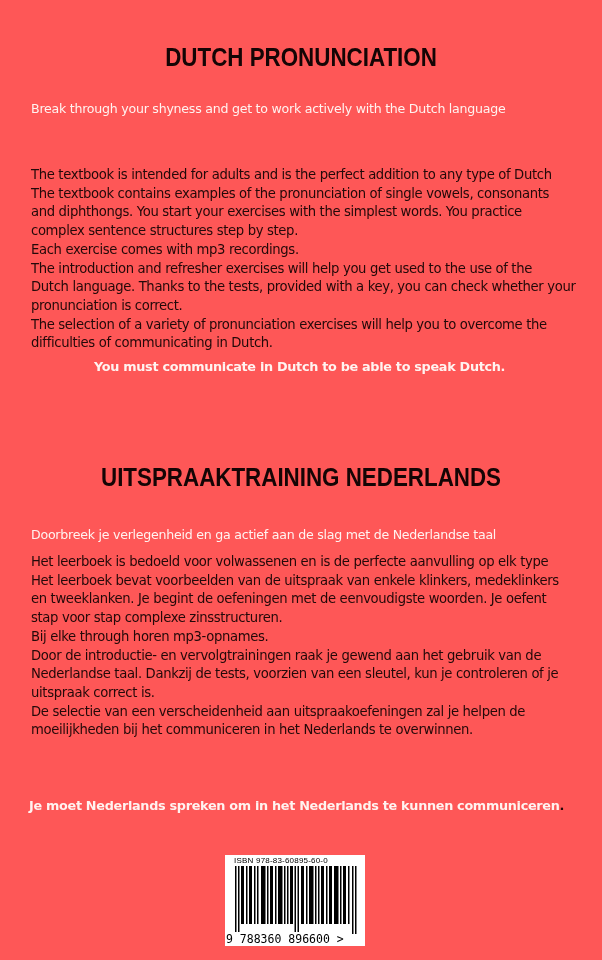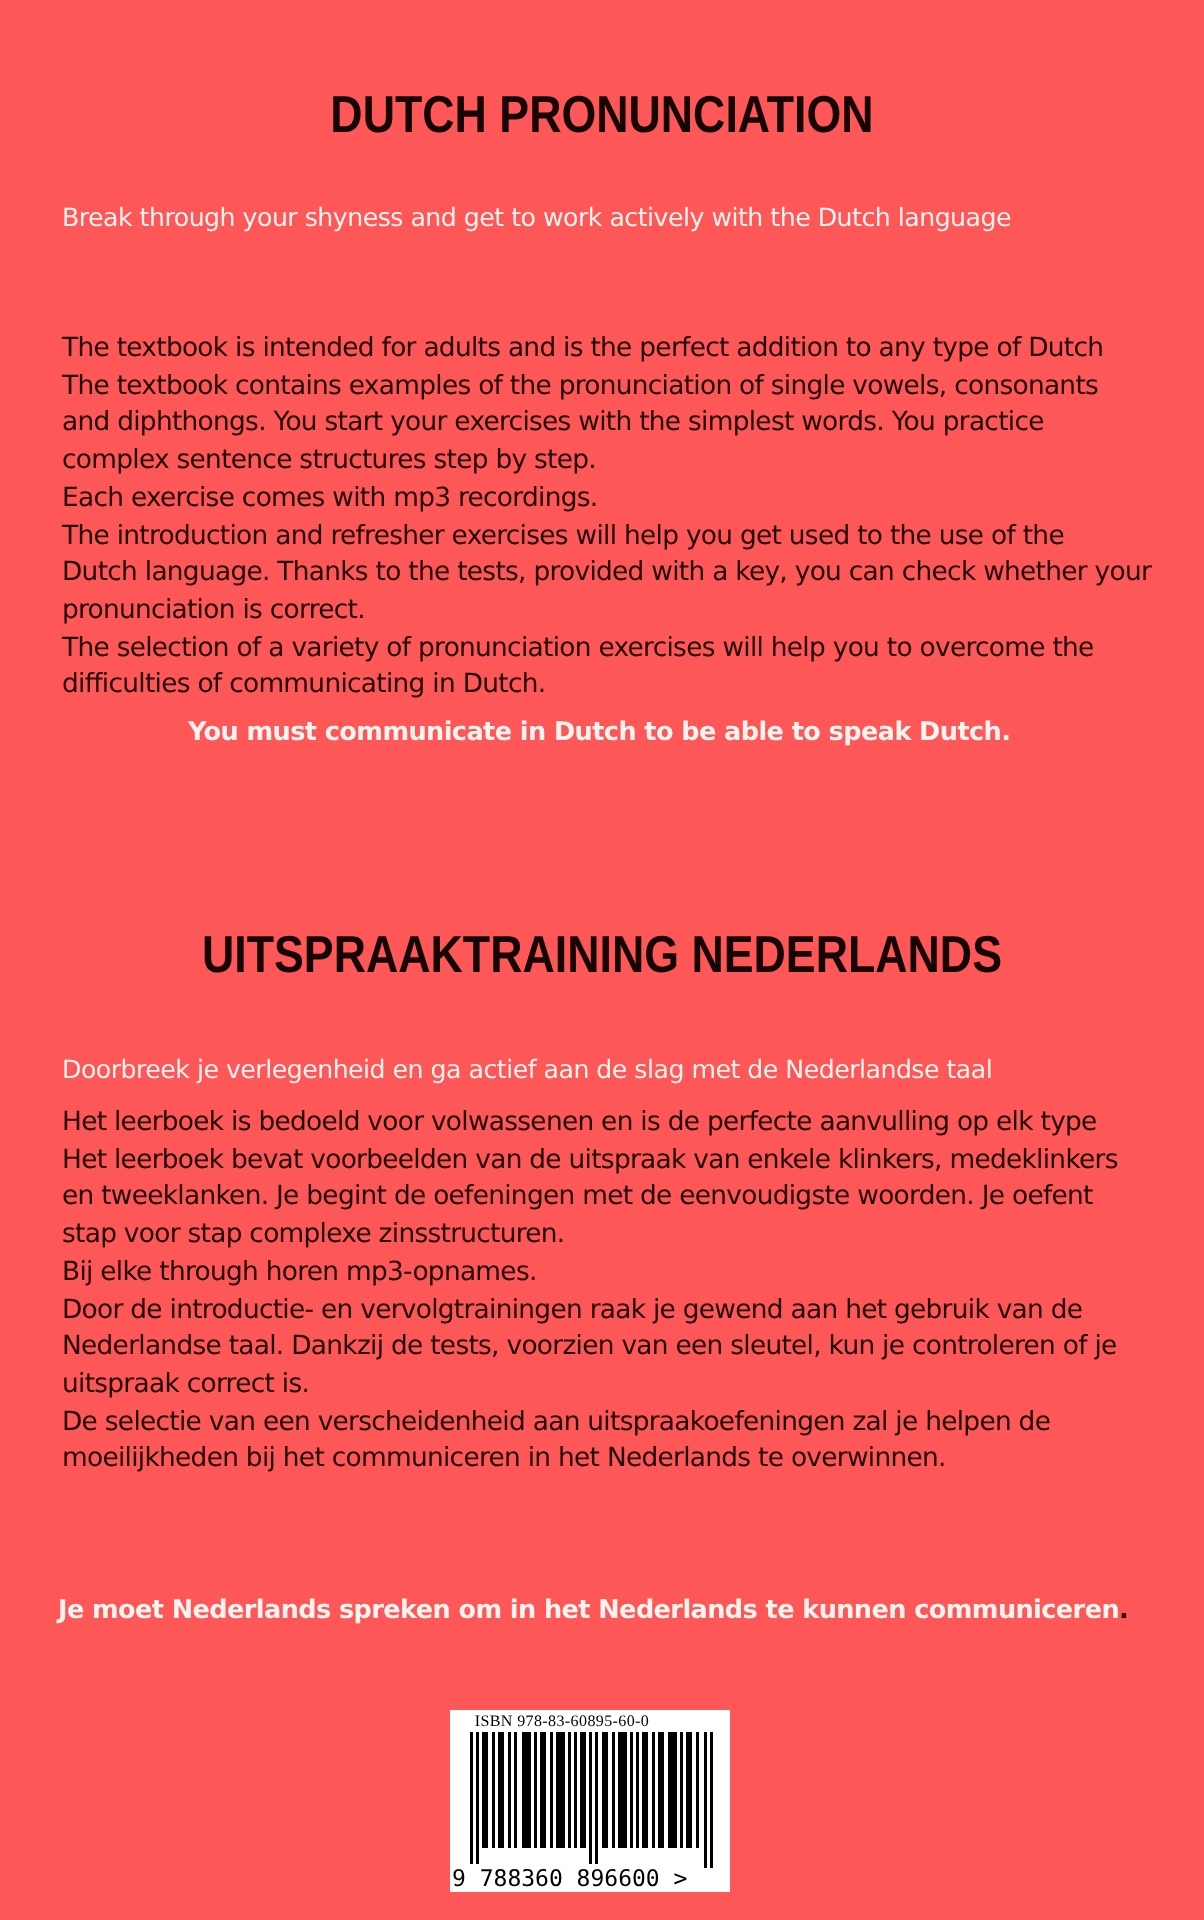--- a/index.html
+++ b/index.html
@@ -51,21 +51,21 @@
   }
   .closing .dot { color: #230909; }
   .barcode {
     position: absolute; left: 225px; top: 855px;
     width: 140px; height: 91px;
     background: #ffffff;
   }
   .isbn-top {
     position: absolute; top: 1px; left: 0; width: 112px;
     text-align: center;
-    font-family: Liberation Serif, serif;
+    font-family: Liberation Sans, sans-serif;
     font-size: 8px;
     color: #000;
     letter-spacing: 0.2px;
   }
   .bars {
     position: absolute; top: 11px; left: 10px; width: 122px; height: 68px;
   }
   .ean-digits {
     position: absolute; bottom: 0px; left: 1px;
     font-family: "DejaVu Sans Mono", monospace;

